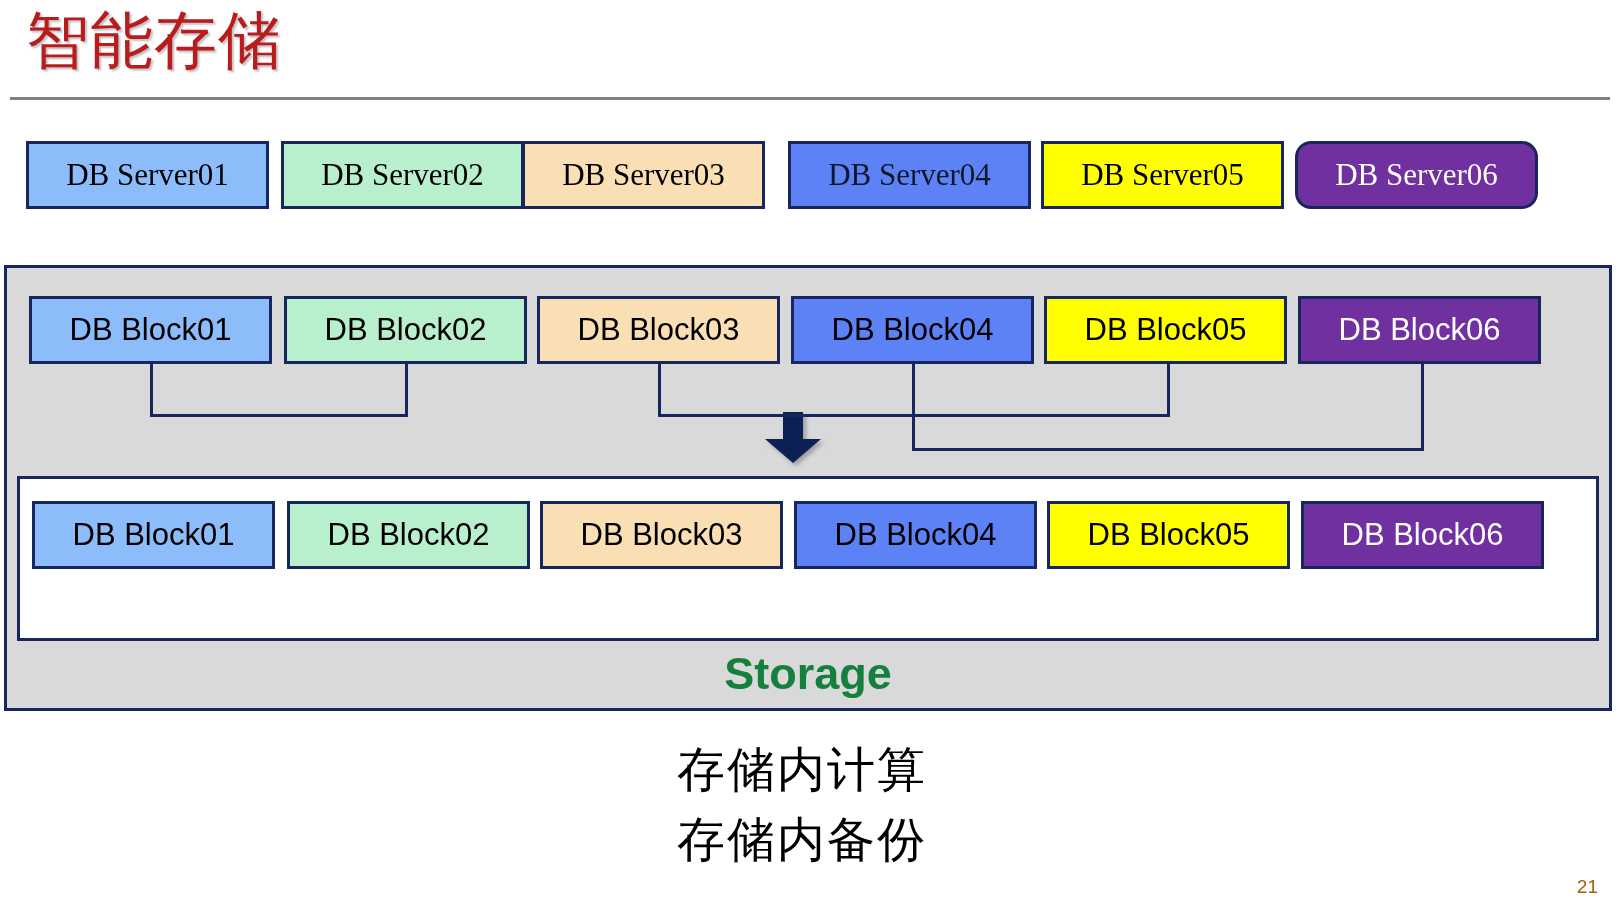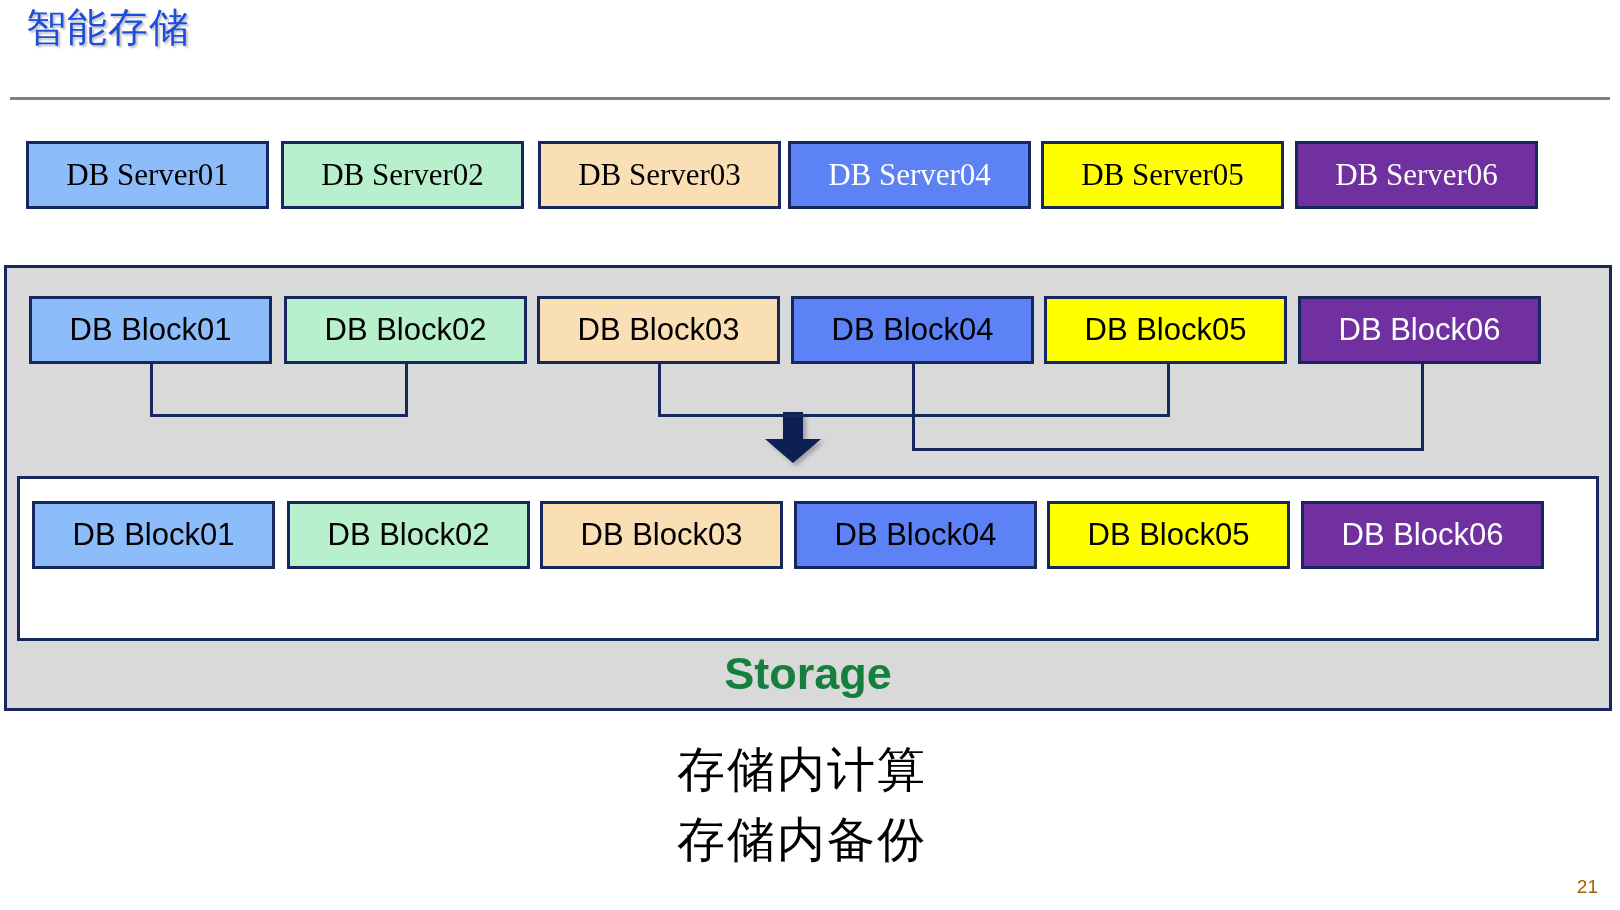--- a/index.html
+++ b/index.html
@@ -13,23 +13,23 @@
     position: relative;
     overflow: hidden;
     font-family: "Liberation Sans", "DejaVu Sans", sans-serif;
   }
 
   
   #slide-title {
     position: absolute;
     left: 26px;
     top: 4px;
-    font-size: 40px;
+    font-size: 63px;
     font-weight: 400;
-    color: #1d4ed8;
+    color: #b91c1c;
     letter-spacing: 1px;
     line-height: 1.15;
     text-shadow: 2px 2px 2px rgba(140,140,150,0.55);
     white-space: nowrap;
   }
   #title-rule {
     position: absolute;
     left: 10px;
     top: 97px;
     width: 1600px;
@@ -148,30 +148,30 @@
 <div id="slide-title">智能存储</div>
 <div id="title-rule"></div>
 
 <div id="server-row">
     <div class="cbox server-box" style="left: 26px; width: 243px; background: rgb(140, 188, 250); color: rgb(0, 0, 0);">
       <span>DB Server01</span>
     </div>
     <div class="cbox server-box" style="left: 281px; width: 243px; background: rgb(184, 240, 206); color: rgb(0, 0, 0);">
       <span>DB Server02</span>
     </div>
-    <div class="cbox server-box" style="left: 538px; width: 243px; background: rgb(250, 223, 180); color: rgb(0, 0, 0);">
+    <div class="cbox server-box" style="left: 522px; width: 243px; background: rgb(250, 223, 180); color: rgb(0, 0, 0);">
       <span>DB Server03</span>
     </div>
-    <div class="cbox server-box" style="left: 788px; width: 243px; background: rgb(92, 130, 245); color: #ffffff;">
+    <div class="cbox server-box" style="left: 788px; width: 243px; background: rgb(92, 130, 245); color: #0f172a;">
       <span>DB Server04</span>
     </div>
     <div class="cbox server-box" style="left: 1041px; width: 243px; background: rgb(255, 255, 0); color: rgb(0, 0, 0);">
       <span>DB Server05</span>
     </div>
-    <div class="cbox server-box on-dark" style="left: 1295px; width: 243px; background: rgb(112, 48, 160); color: rgb(255, 255, 255);">
+    <div class="cbox server-box on-dark" style="left: 1295px; width: 243px; background: rgb(112, 48, 160); color: rgb(255, 255, 255); border-radius: 16px;">
       <span>DB Server06</span>
     </div>
   </div>
 
 <div id="storage-container">
 
   <svg id="down-arrow" viewBox="0 0 58 52" xmlns="http://www.w3.org/2000/svg">
     <polygon points="19,0 39,0 39,27 57,27 29,51 1,27 19,27" fill="#0D2054"></polygon>
   </svg>
 

